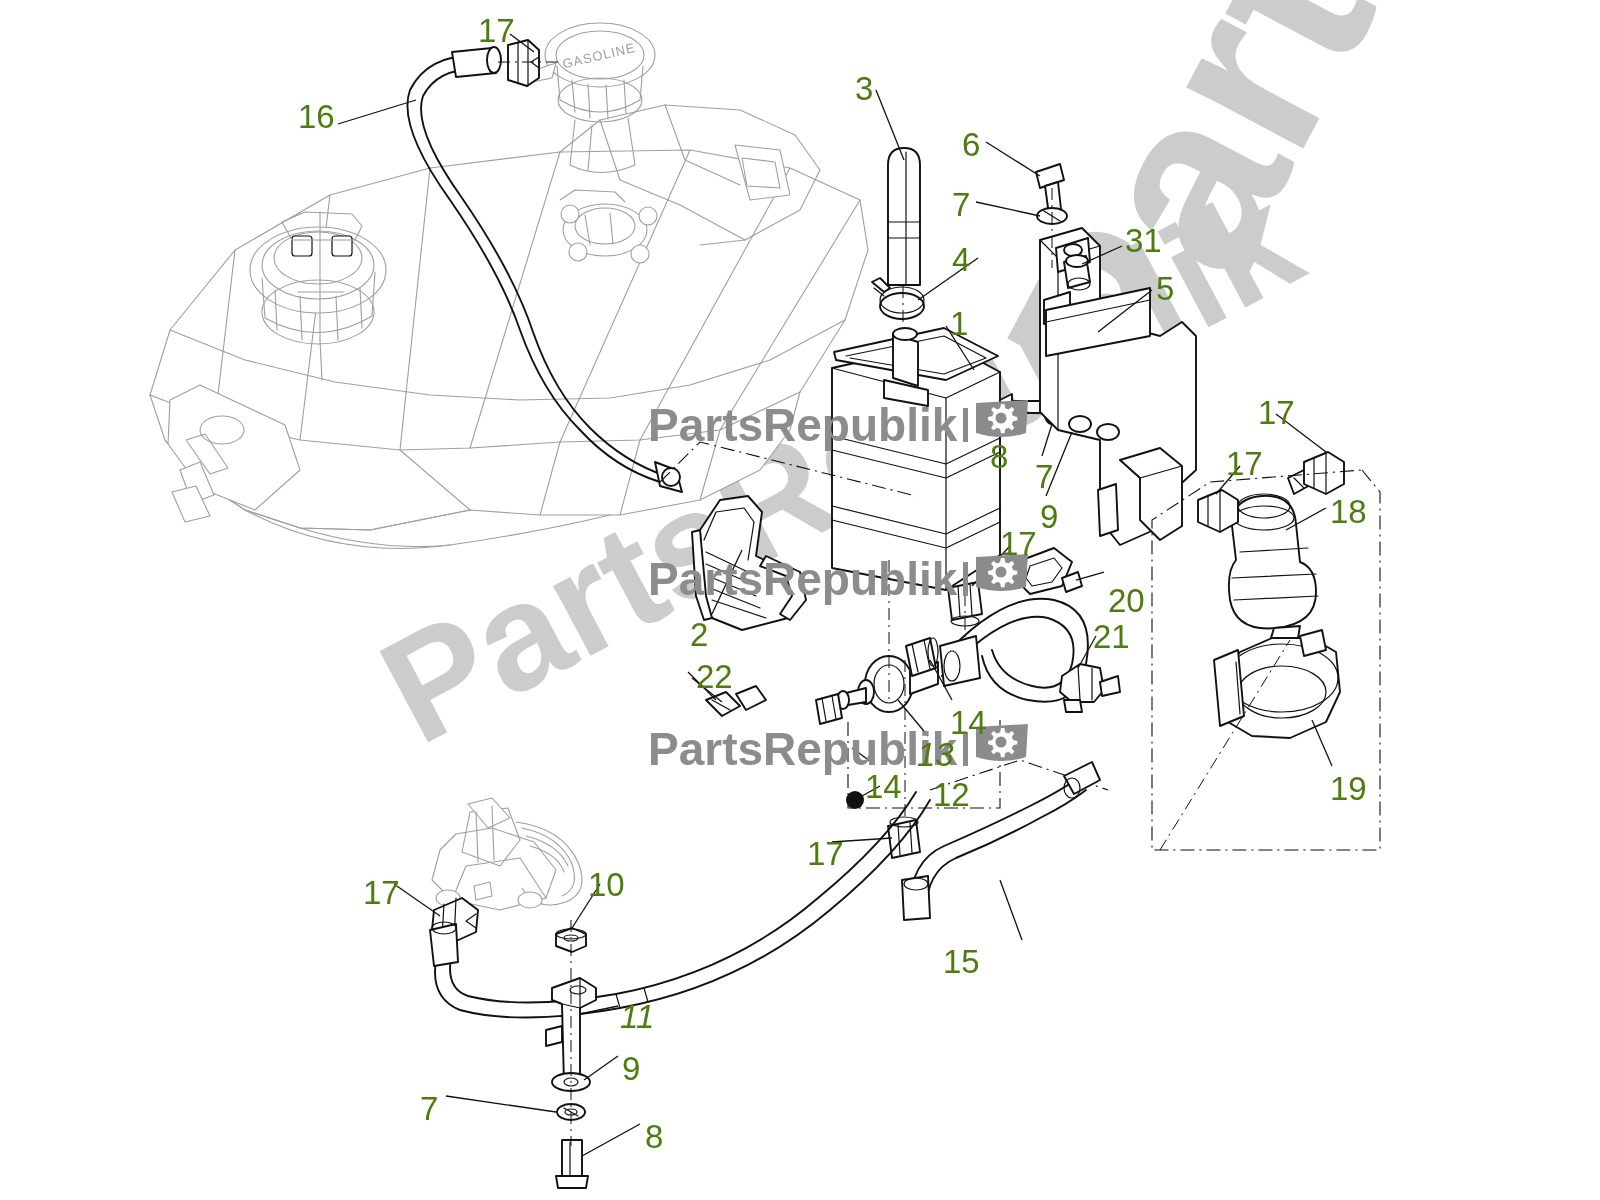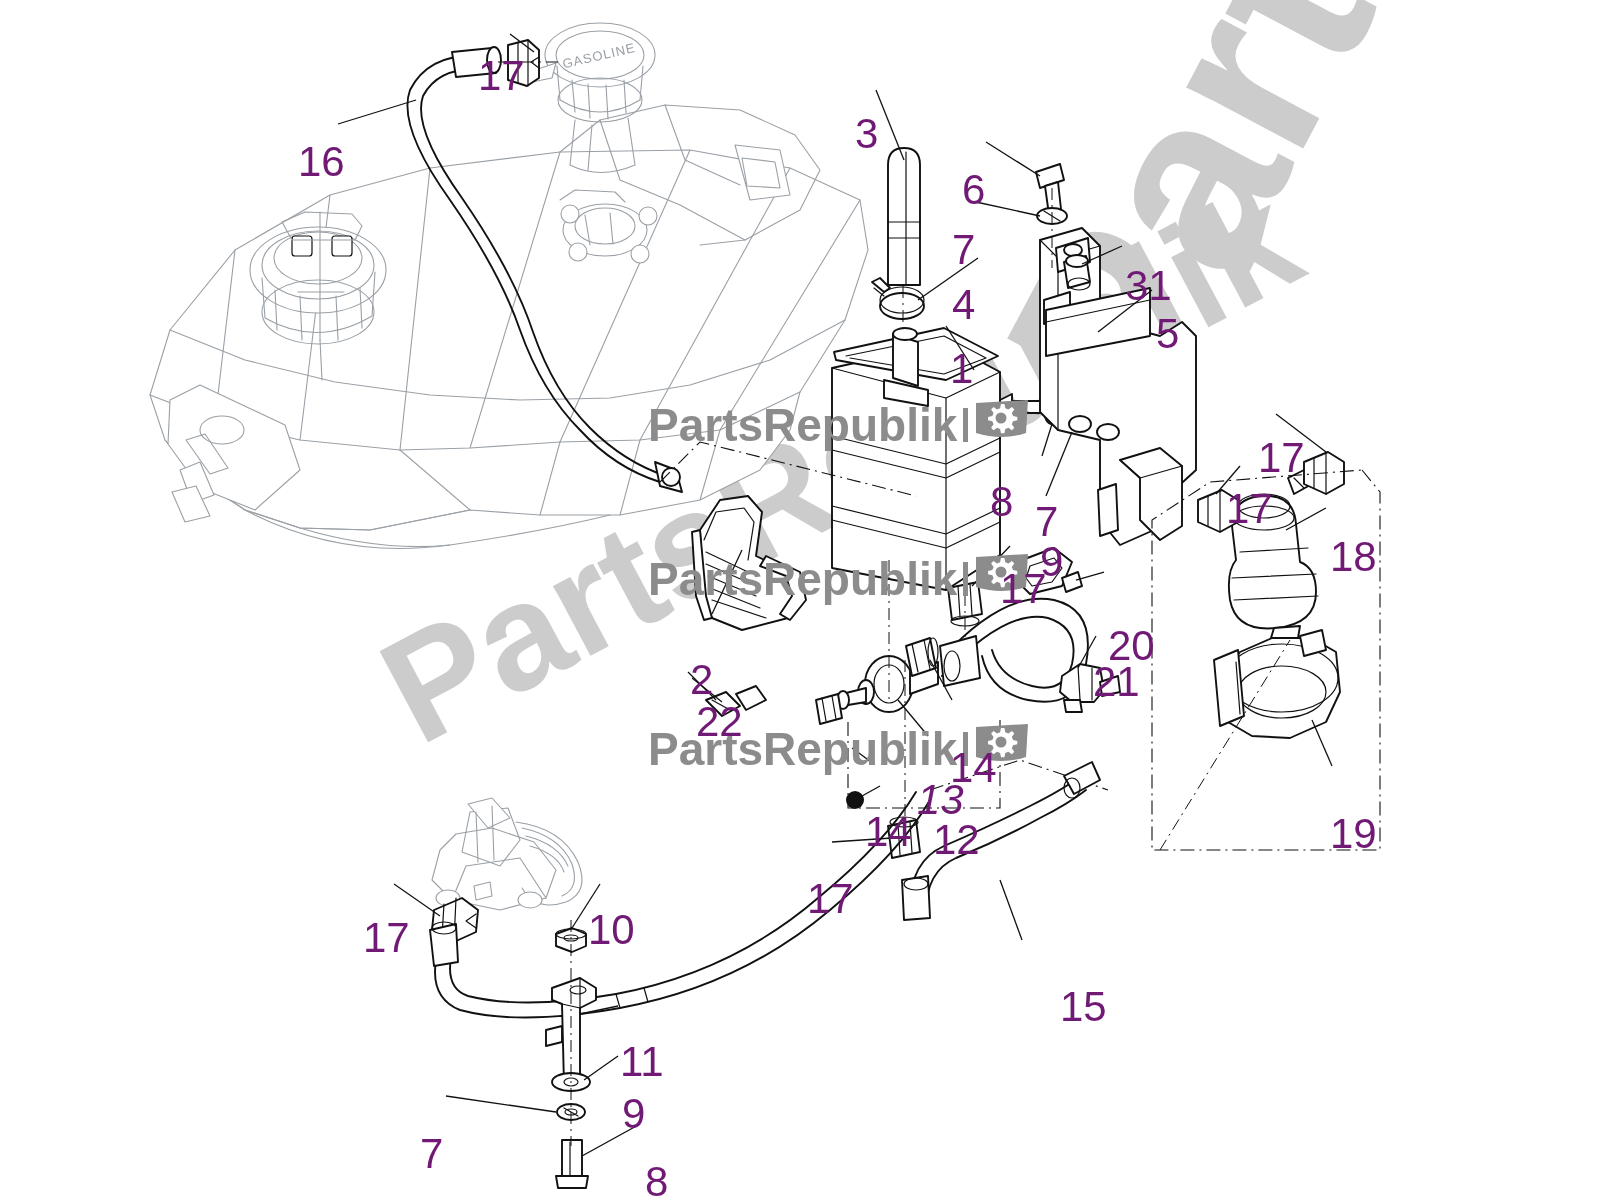--- a/index.html
+++ b/index.html
@@ -4,22 +4,22 @@
 <style>
   html,body{margin:0;padding:0;background:#ffffff;}
   body{width:1600px;height:1200px;overflow:hidden;font-family:"Liberation Sans",sans-serif;}
   #stage{position:relative;width:1600px;height:1200px;background:#fff;}
   svg.layer{position:absolute;left:0;top:0;width:1600px;height:1200px;}
   .wm-diag{position:absolute;color:#cccccc;font-weight:bold;font-family:"Liberation Sans",sans-serif;
            white-space:nowrap;user-select:none;pointer-events:none;}
   .wm-row{position:absolute;color:#8c8c8c;font-weight:bold;font-family:"Liberation Sans",sans-serif;
           white-space:nowrap;user-select:none;pointer-events:none;display:flex;align-items:center;gap:6px;}
   .wm-bar{display:inline-block;width:5px;height:34px;background:#8c8c8c;}
-  .callout{position:absolute;font-family:"Liberation Sans",sans-serif;color:#701a75;font-weight:normal;
-           font-size:42px;line-height:1;user-select:none;margin-top:41px;}
+  .callout{position:absolute;font-family:"Liberation Sans",sans-serif;color:#4d7c0f;font-weight:normal;
+           font-size:33px;line-height:1;user-select:none;}
   .lbl{letter-spacing:0px;}
 </style>
 </head>
 <body>
 
 <div id="stage">
 
   <div id="wm-diag-holder">
       <div class="wm-diag" style="left: 1075px; top: 250px; font-size: 250px; color: rgb(204, 204, 204); transform: rotate(-62deg); transform-origin: 0px 50%;">PartsRepublik</div>
       <div class="wm-diag" style="left: 395px; top: 615px; font-size: 150px; color: rgb(204, 204, 204); transform: rotate(-28deg); transform-origin: 0px 50%;">PartsRepublik</div>
@@ -494,19 +494,19 @@
       <div class="callout lbl" style="left: 1093px; top: 620px; text-align: center;">21</div>
       <div class="callout lbl" style="left: 696px; top: 660px;">22</div>
       <div class="callout lbl" style="left: 950px; top: 706px;">14</div>
       <div class="callout lbl" style="left: 917px; top: 738px; font-style: italic;">13</div>
       <div class="callout lbl" style="left: 1330px; top: 772px;">19</div>
       <div class="callout lbl" style="left: 865px; top: 770px;">14</div>
       <div class="callout lbl" style="left: 933px; top: 778px;">12</div>
       <div class="callout lbl" style="left: 807px; top: 837px;">17</div>
       <div class="callout lbl" style="left: 363px; top: 876px;">17</div>
       <div class="callout lbl" style="left: 588px; top: 868px;">10</div>
-      <div class="callout lbl" style="left: 1060px; top: 945px; text-align: right;">15</div>
-      <div class="callout lbl" style="left: 620px; top: 1000px;">11</div>
+      <div class="callout lbl" style="left: 943px; top: 945px; text-align: right;">15</div>
+      <div class="callout lbl" style="left: 620px; top: 1000px; font-style: italic;">11</div>
       <div class="callout lbl" style="left: 622px; top: 1052px;">9</div>
       <div class="callout lbl" style="left: 420px; top: 1092px;">7</div>
       <div class="callout lbl" style="left: 645px; top: 1120px;">8</div>
     </div>
 </div>
 
 </body></html>

